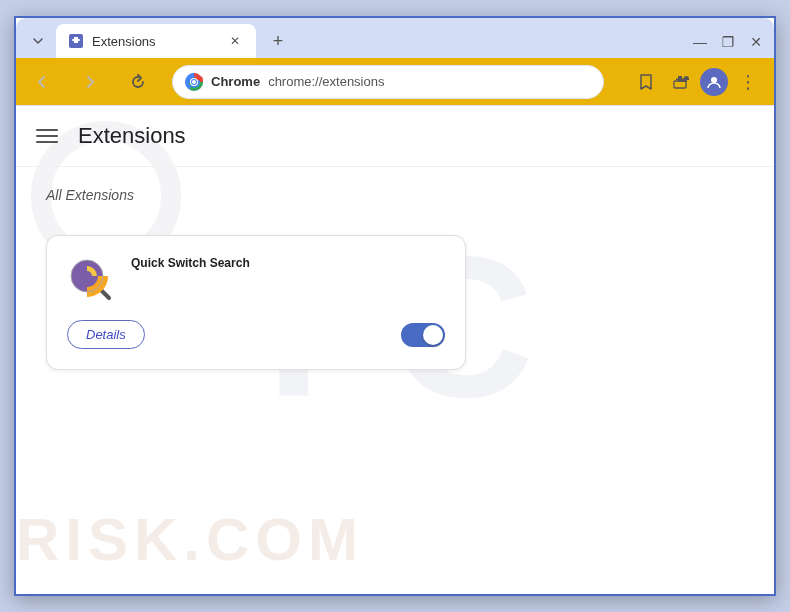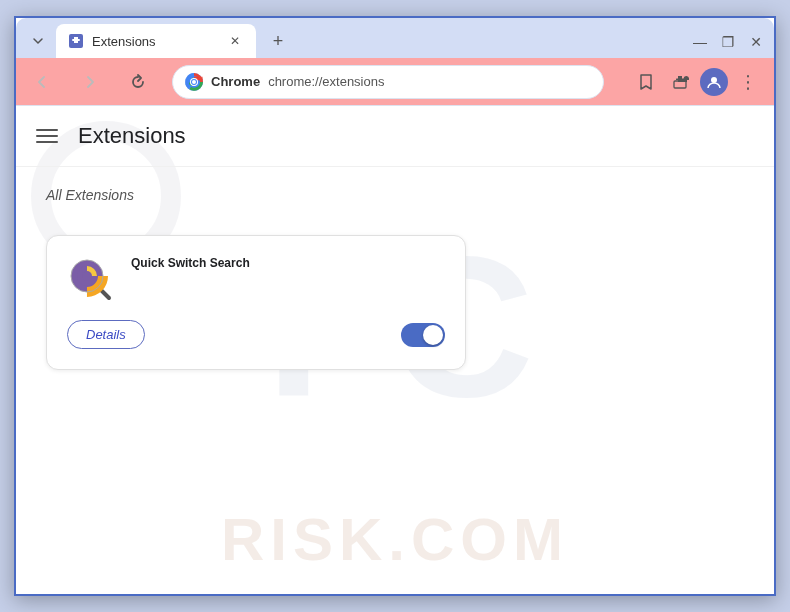--- a/index.html
+++ b/index.html
@@ -121,21 +121,21 @@
       align-items: center;
       justify-content: center;
       cursor: pointer;
       color: #555;
       font-size: 14px;
       border-radius: 4px;
     }
 
     
     .address-bar {
-      background: #fca5a5;
+      background: #eab308;
       height: 48px;
       display: flex;
       align-items: center;
       padding: 0 12px;
       gap: 20px;
       border-bottom: 1px solid #dde3ef;
     }
 
     .nav-btn {
       width: 28px;
@@ -498,21 +498,21 @@
     <div class="watermark">
       <div style="position:relative; width:100%; height:100%;">
 
         <svg style="position:absolute; left:10px; top:10px; width:200px; height:200px; opacity:0.12;" viewBox="0 0 200 200">
           <circle cx="80" cy="80" r="65" stroke="#aab" stroke-width="20" fill="none"></circle>
           <line x1="130" y1="130" x2="185" y2="185" stroke="#aab" stroke-width="18" stroke-linecap="round"></line>
         </svg>
 
         <div style="position:absolute; top:50%; left:50%; transform:translate(-50%,-60%); font-size:200px; font-weight:900; color:rgba(180,190,210,0.18); letter-spacing:-10px; white-space:nowrap; user-select:none;">PC</div>
 
-        <div style="position:absolute; bottom:20px; left:0; right:0; text-align:center; font-size:60px; font-weight:900; color:rgba(210,180,160,0.25); letter-spacing:6px; user-select:none;">RISK.COM</div>
+        <div style="position:absolute; bottom:20px; left:0; right:0; text-align:left; font-size:60px; font-weight:900; color:rgba(210,180,160,0.25); letter-spacing:6px; user-select:none;">RISK.COM</div>
       </div>
     </div>
 
     <div class="ext-header">
       <div class="menu-icon">
         <div class="menu-line"></div>
         <div class="menu-line"></div>
         <div class="menu-line"></div>
       </div>
       <span class="ext-title">Extensions</span>

